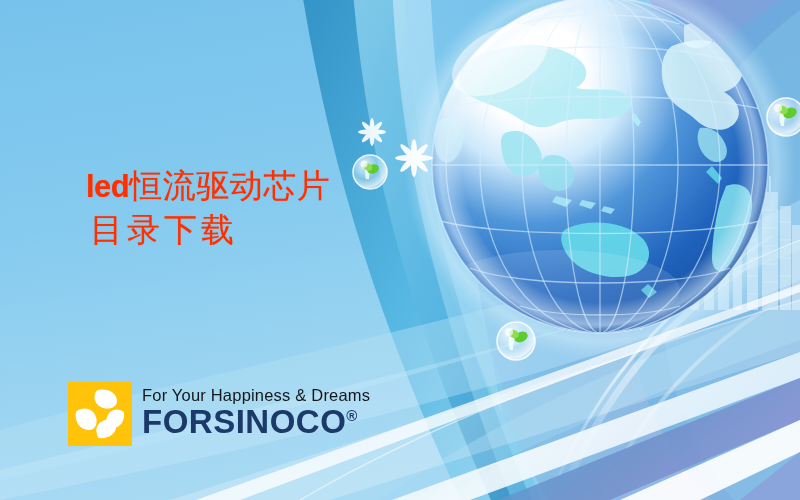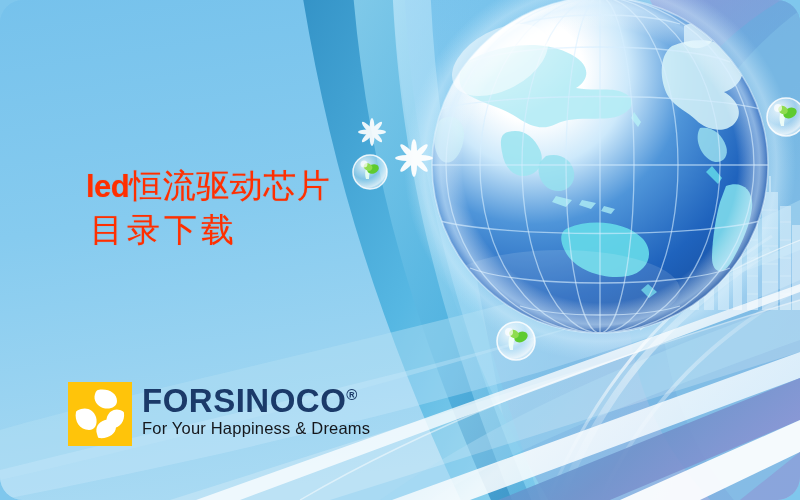--- a/index.html
+++ b/index.html
@@ -6,21 +6,20 @@
   html, body { width:800px; height:500px; overflow:hidden; }
   body {
     font-family: "Liberation Sans", sans-serif;
     background:#7fc7ed;
   }
   #stage {
     position:relative;
     width:800px; height:500px;
     overflow:hidden;
     background: linear-gradient(170deg, #79c3ec 0%, #87cbef 40%, #a6d9f3 100%);
-    border-radius: 23px;
   }
   .layer { position:absolute; inset:0; }
 
   
   #headline {
     position:absolute;
     left:86px; top:165px;
     z-index:40;
     color:#ff2f00;
     line-height:1.32;
@@ -370,18 +369,18 @@
       <svg width="64" height="64" viewBox="0 0 64 64" xmlns="http://www.w3.org/2000/svg">
         <g fill="#ffffff">
           <path d="M30,8 C40,6 49,11 49,19 C49,25 42,28 35,26 C29,24 25,18 27,12 C28,9 29,8 30,8 Z"></path>
           <path d="M8,30 C6,39 12,48 21,48 C27,48 30,42 28,35 C26,28 19,25 13,27 C10,28 8,29 8,30 Z"></path>
           <path d="M56,31 C57,39 52,46 45,46 C40,46 37,41 39,35 C41,29 47,26 52,28 C55,29 56,30 56,31 Z"></path>
           <path d="M31,56 C40,57 48,52 48,45 C48,40 43,36 37,38 C30,40 27,46 29,52 C30,55 30,56 31,56 Z"></path>
         </g>
       </svg>
     </div>
     <div id="logo-text">
+      <div id="logo-tag">For Your Happiness &amp; Dreams</div>
       <div id="logo-word"><span>FORSINOCO</span><span class="reg">®</span></div>
-      <div id="logo-tag">For Your Happiness &amp; Dreams</div>
     </div>
   </div>
 
 </div>
 
 </body></html>

